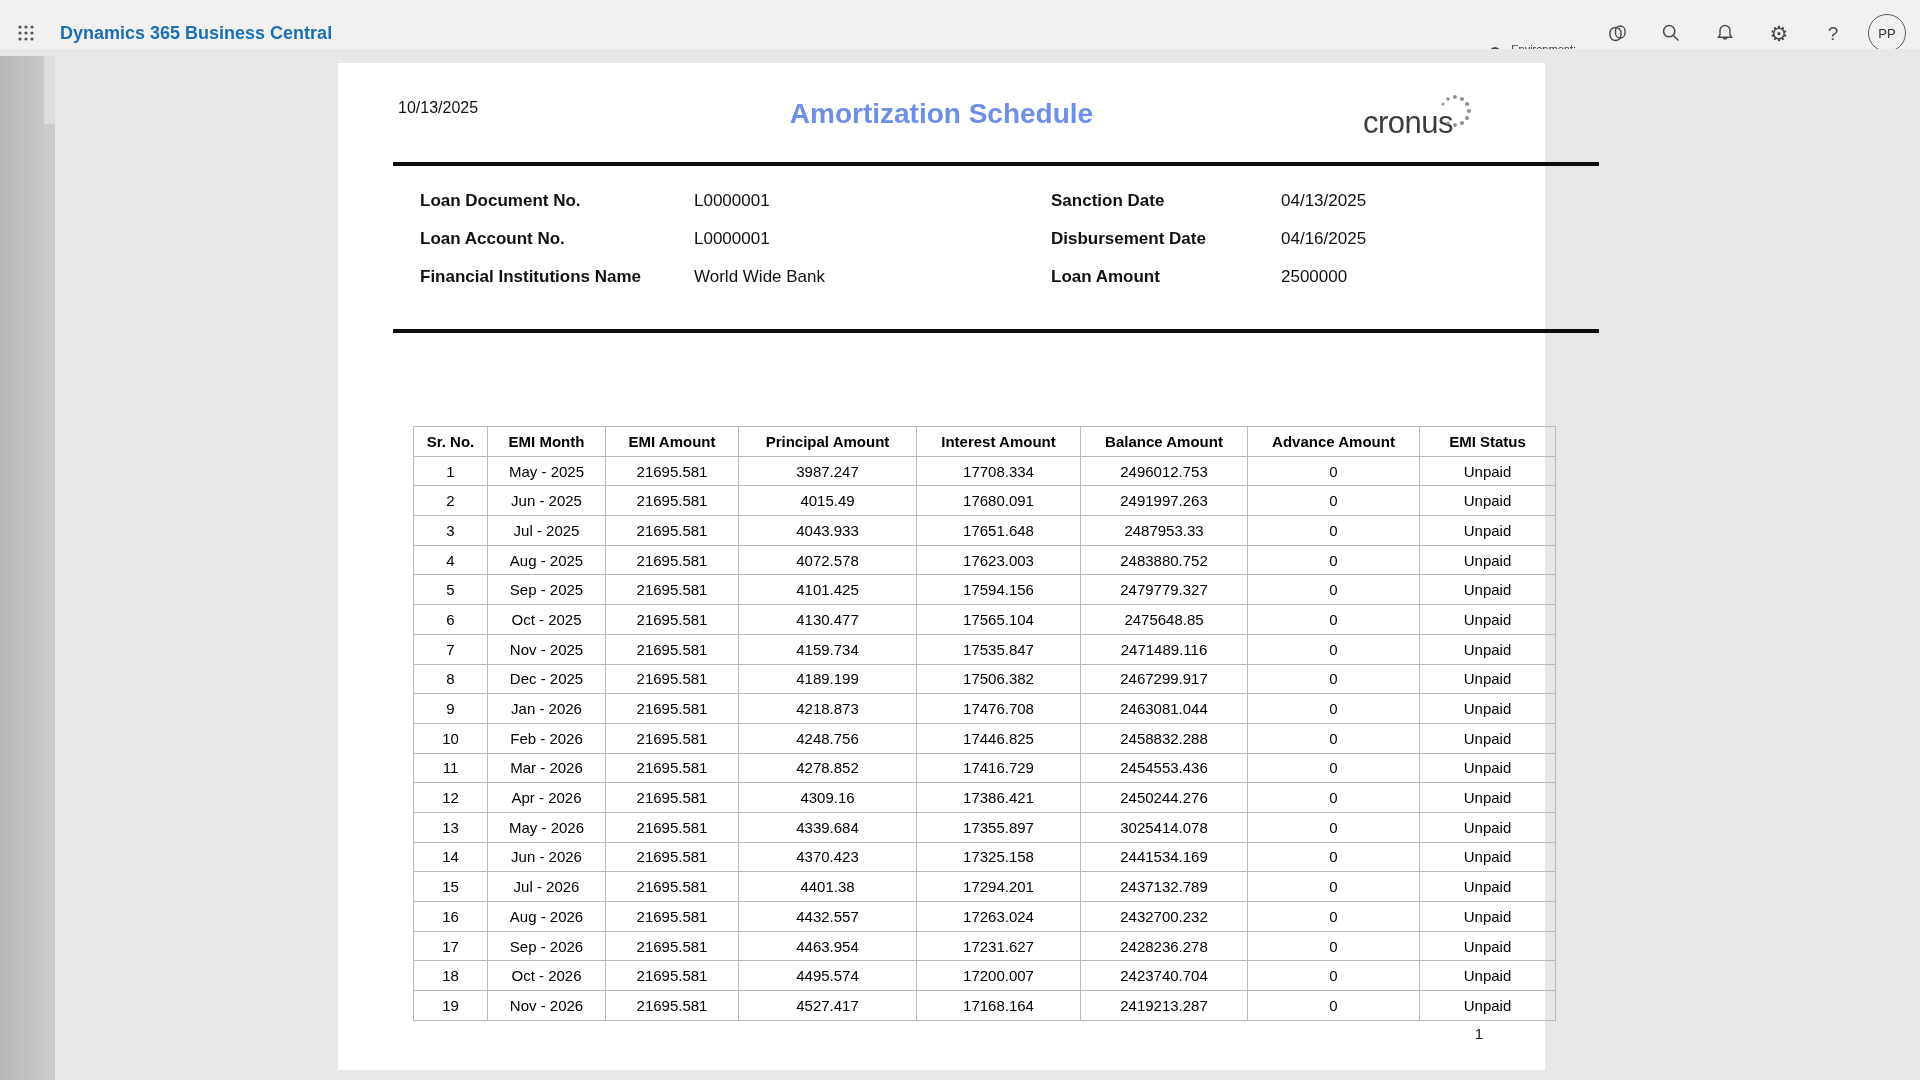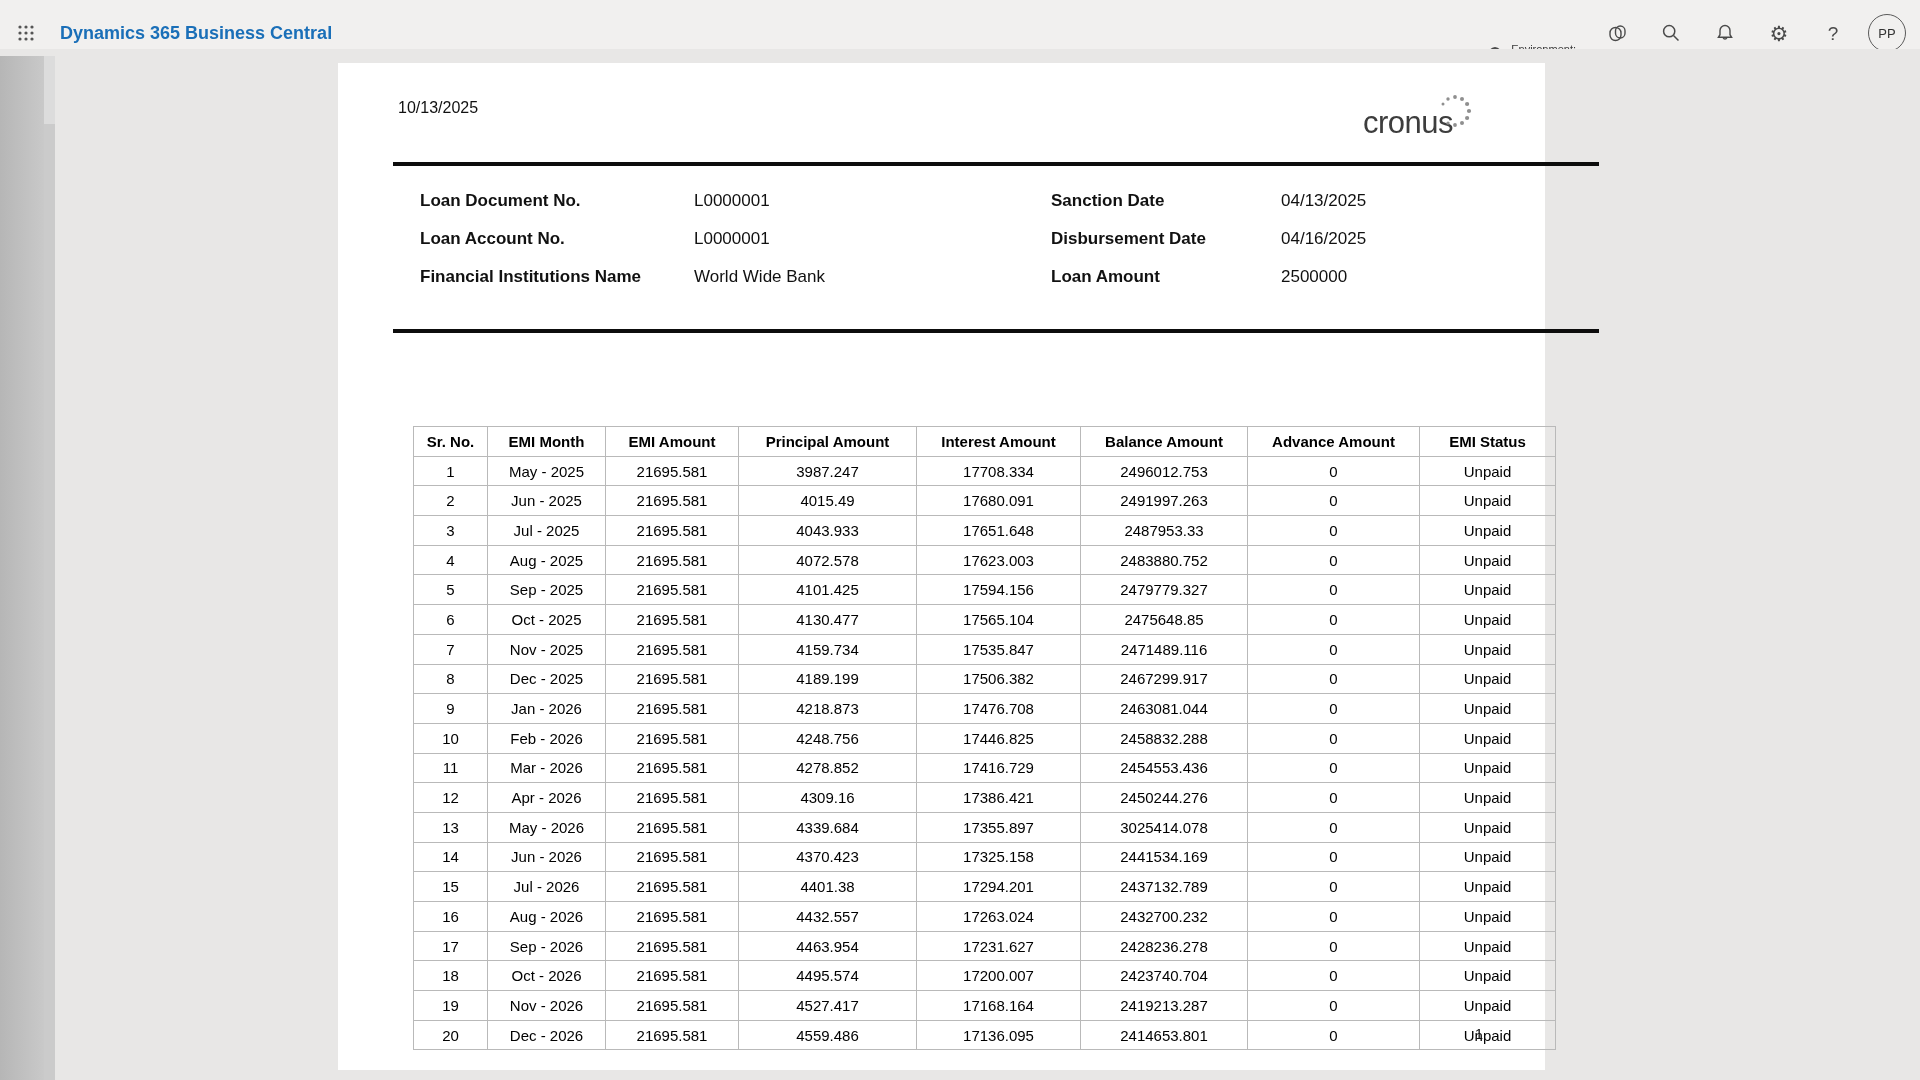--- a/index.html
+++ b/index.html
@@ -132,20 +132,21 @@
 </header>
 
 <div class="viewer">
   <div class="left-strip"></div>
   <div class="v-scrollbar">
     <div class="thumb"></div>
   </div>
 
   <div class="page">
     <div class="report-date">10/13/2025</div>
+    <div class="report-title">Amortization Schedule</div>
 
     <div class="logo">
       <span class="logo-text">cronus</span>
       <svg class="logo-dots" width="40" height="40" viewBox="0 0 40 40">
         <g fill="#8f8f8f">
           <circle cx="8.0" cy="13.0" r="1.5"></circle>
           <circle cx="13.0" cy="8.0" r="1.7"></circle>
           <circle cx="20.0" cy="6.0" r="1.9"></circle>
           <circle cx="27.0" cy="8.0" r="2.0"></circle>
           <circle cx="32.1" cy="13.0" r="2.1"></circle>
@@ -390,28 +391,18 @@
           <tr>
             <td>19</td>
             <td>Nov - 2026</td>
             <td>21695.581</td>
             <td>4527.417</td>
             <td>17168.164</td>
             <td>2419213.287</td>
             <td>0</td>
             <td>Unpaid</td>
           </tr>
-          <tr>
-            <td>20</td>
-            <td>Dec - 2026</td>
-            <td>21695.581</td>
-            <td>4559.486</td>
-            <td>17136.095</td>
-            <td>2414653.801</td>
-            <td>0</td>
-            <td>Unpaid</td>
-          </tr>
         </tbody>
     </table>
 
     <div class="page-number">1</div>
   </div>
 </div>
 
 </body></html>

